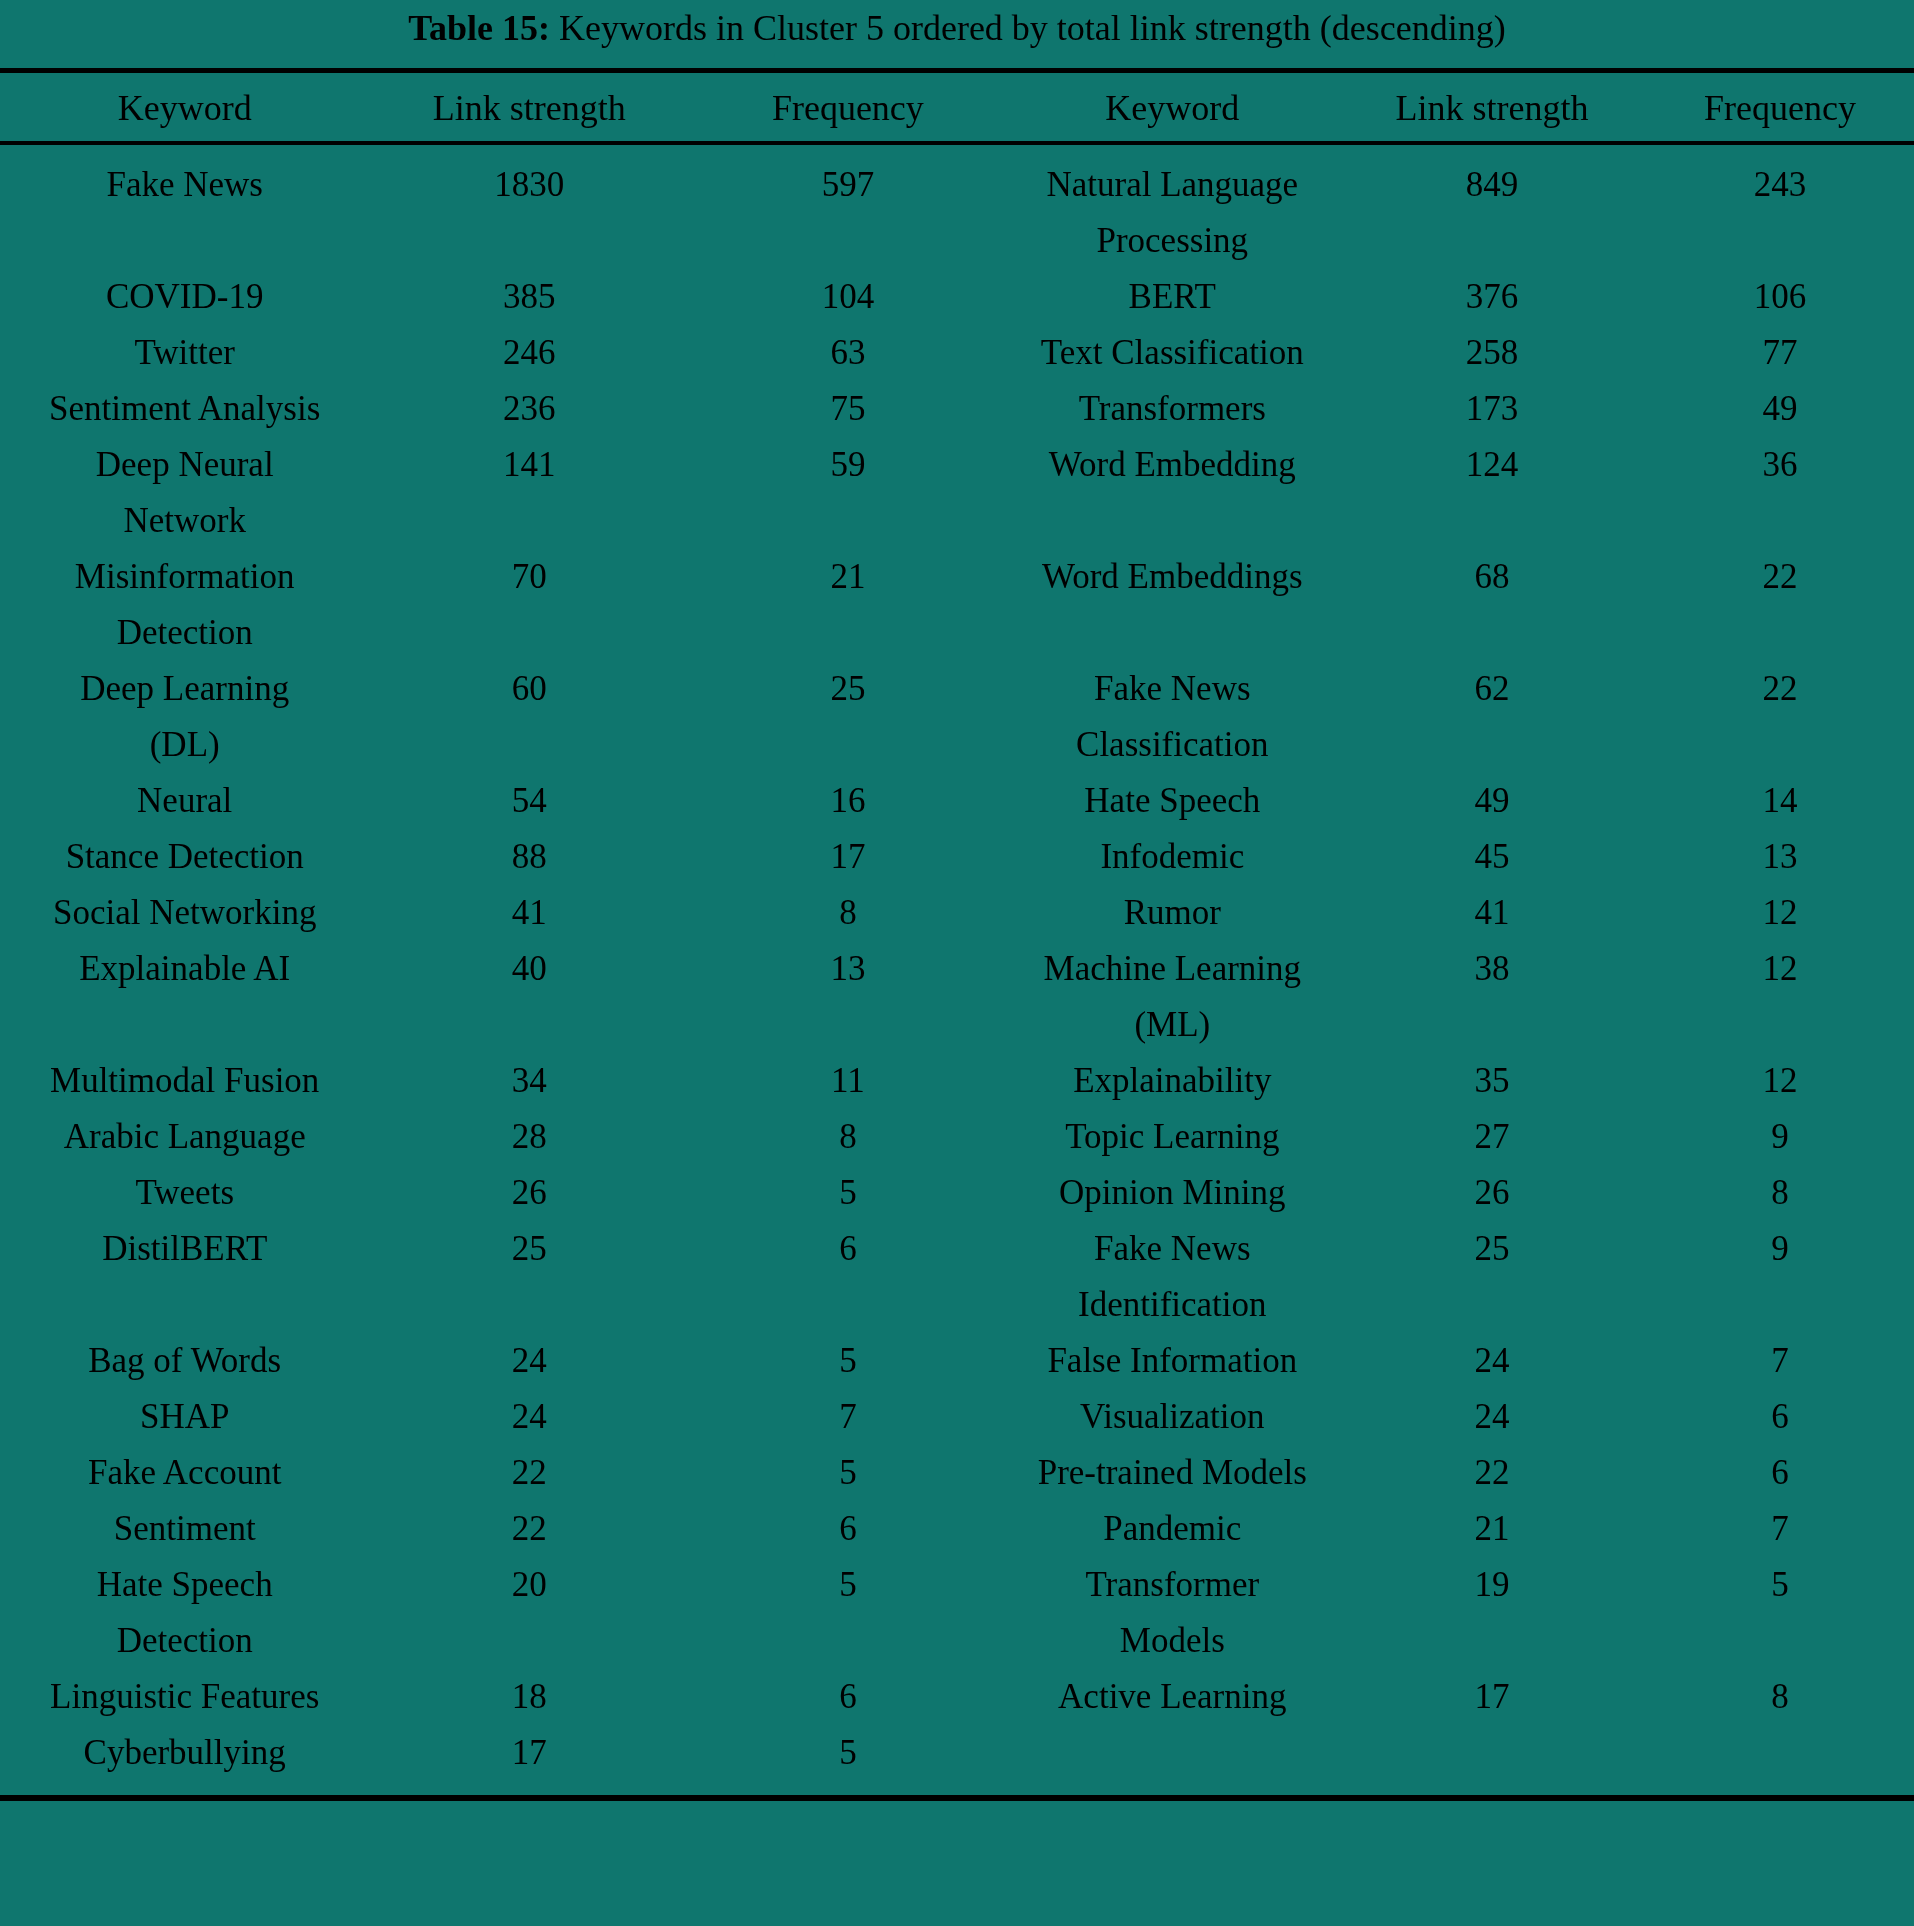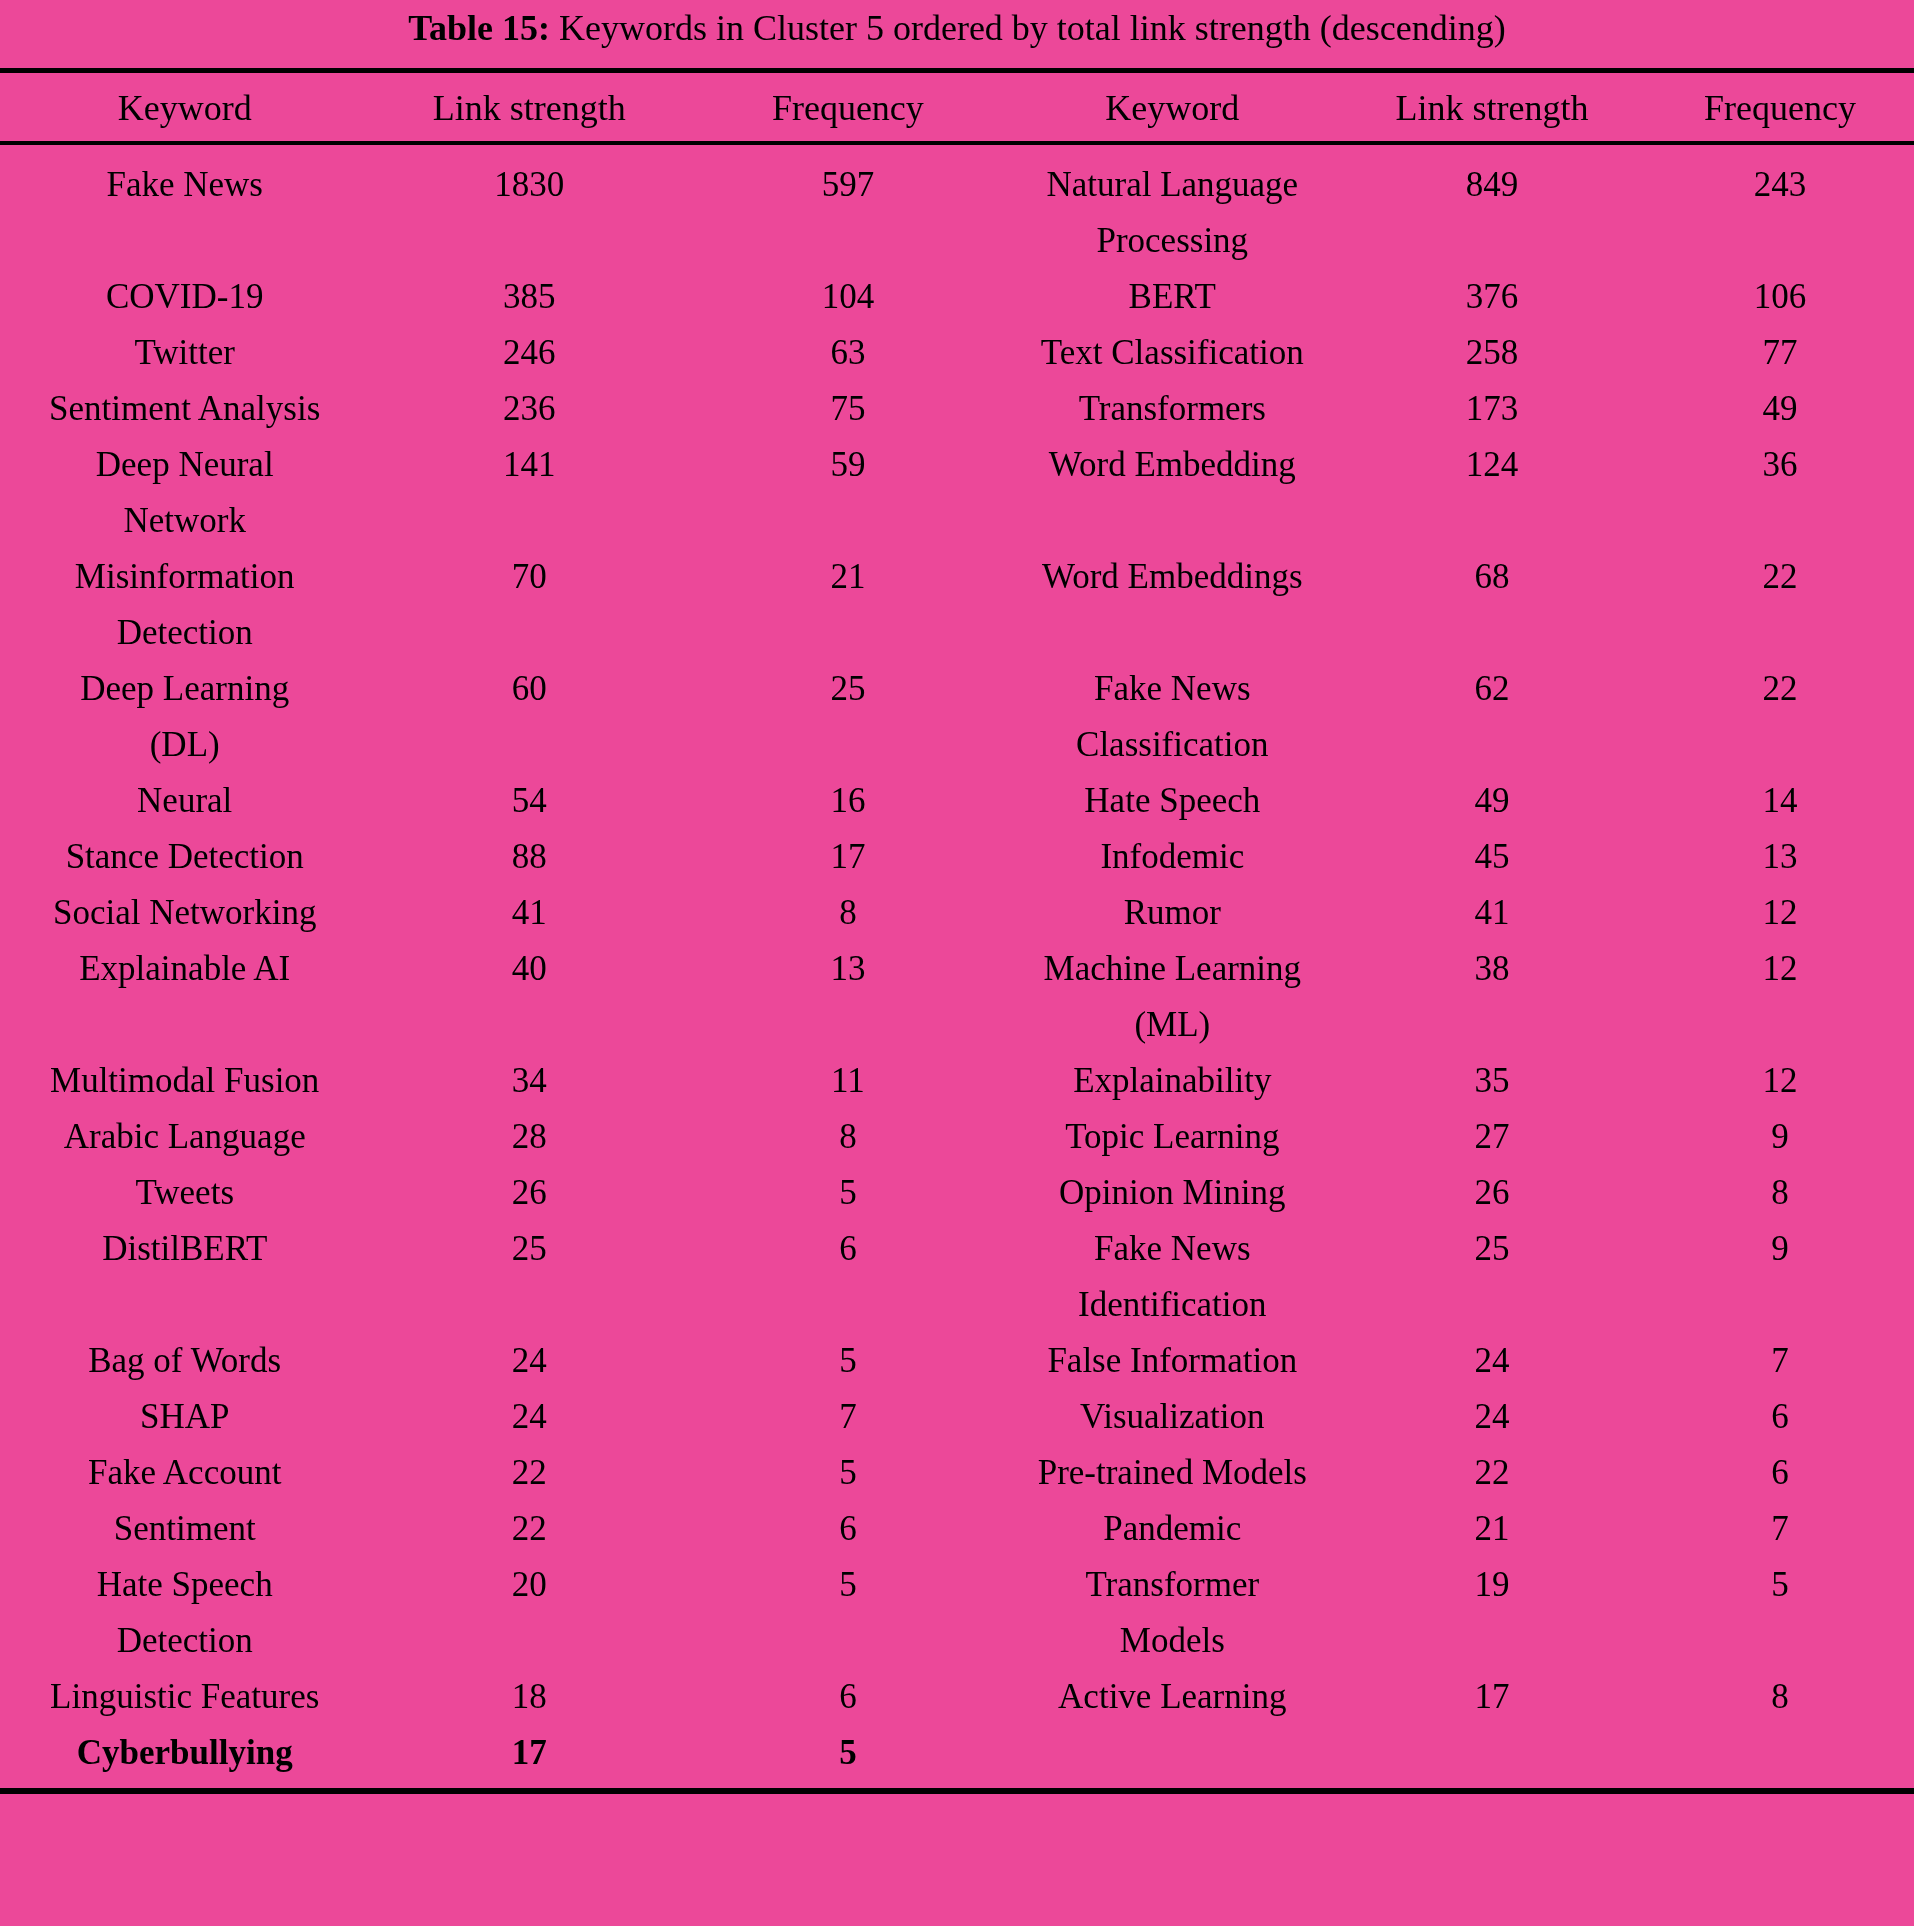--- a/index.html
+++ b/index.html
@@ -5,21 +5,21 @@
   html, body {
     margin: 0;
     padding: 0;
     background: #ffffff;
     color: #000000;
     font-family: "Liberation Serif", "DejaVu Serif", serif;
   }
   .page {
     width: 1914px;
     height: 1927px;
-    background: #ec4899;
+    background: #0f766e;
     overflow: hidden;
     box-sizing: border-box;
   }
   .caption {
     text-align: center;
     font-size: 36px;
     line-height: 45px;
     padding-top: 5.9px;
     margin-bottom: 16.7px;
   }
@@ -48,22 +48,21 @@
     line-height: 56px;
     text-align: center;
     vertical-align: top;
     white-space: pre-line;
     padding: 0;
   }
   table.kw-table tbody tr:first-child td {
     padding-top: 11.8px;
   }
   table.kw-table tbody tr:last-child td {
-    padding-bottom: 7px;
-    font-weight: bold;
+    padding-bottom: 14px;
   }
   col.c-kw1 { width: 19.3%; }
   col.c-ls1 { width: 16.7%; }
   col.c-fr1 { width: 16.6%; }
   col.c-kw2 { width: 17.3%; }
   col.c-ls2 { width: 16.1%; }
   col.c-fr2 { width: 14.0%; }
 </style>
 </head>
 <body>

